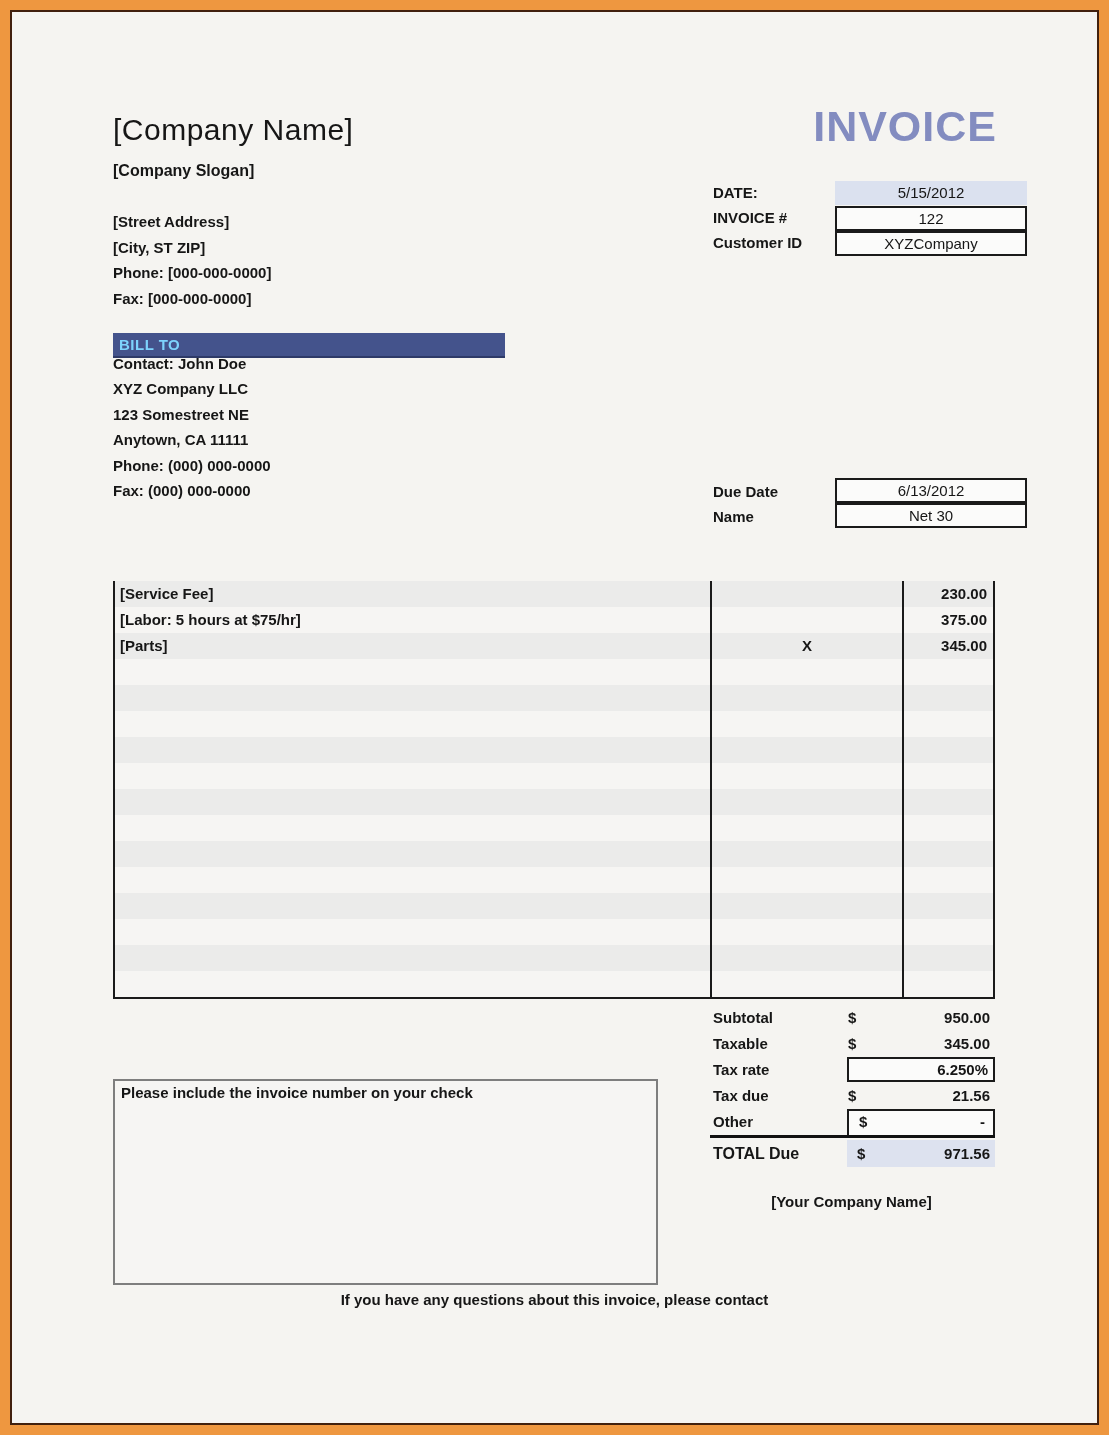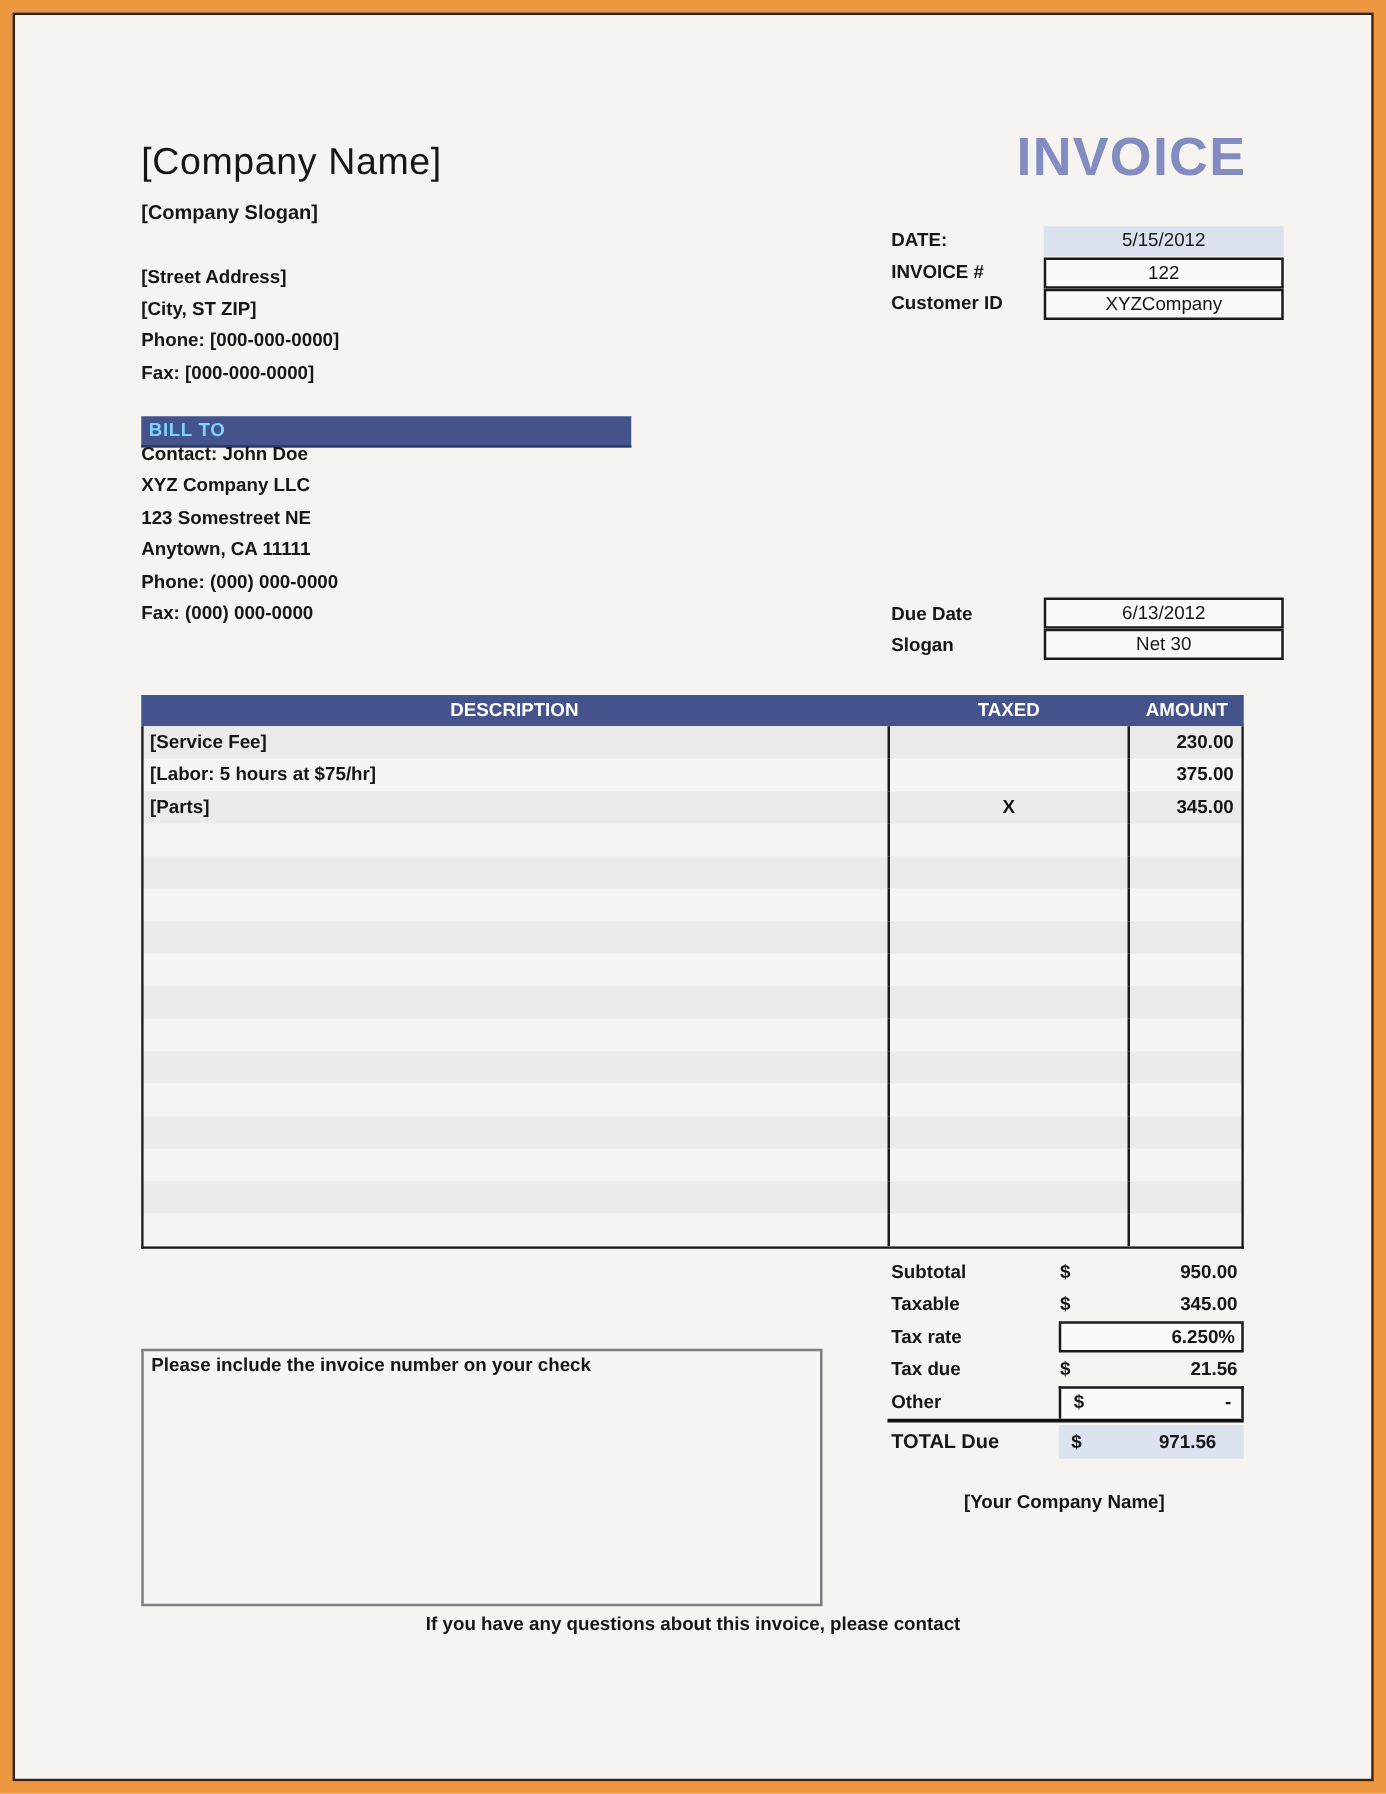--- a/index.html
+++ b/index.html
@@ -74,21 +74,21 @@
   .rate-box .val2{position:absolute;right:5px;font-weight:bold;}
   .other-box{position:absolute;left:139px;top:0;width:148px;height:26px;
     border:2px solid var(--line-black);border-bottom:none;background:var(--box-bg);line-height:22px;}
   .other-box .cur2{position:absolute;left:10px;font-weight:bold;}
   .other-box .val2{position:absolute;right:8px;font-weight:bold;}
   .heavy-line{position:absolute;left:2px;top:130px;width:285px;height:3px;background:#111;}
   .total-row{position:absolute;left:0;top:135px;width:287px;height:27px;line-height:27px;}
   .total-row .lbl{position:absolute;left:5px;font-size:16px;font-weight:bold;}
   .total-box{position:absolute;left:139px;top:0;width:148px;height:27px;background:var(--total-shade);}
   .total-box .cur2{position:absolute;left:10px;font-weight:bold;}
-  .total-box .val2{position:absolute;right:22px;font-weight:bold;}
+  .total-box .val2{position:absolute;right:5px;font-weight:bold;}
   
   .comments-bar{left:101px;top:1043px;width:545px;height:24px;line-height:22px;}
   .comments-box{left:101px;top:1067px;width:545px;height:206px;
     border:2px solid var(--gray-border);background:var(--stripe-light);
     font-size:15px;font-weight:bold;padding:3px 6px;}
   .checks{left:696px;top:1178px;width:287px;text-align:center;
     font-size:15px;font-weight:bold;line-height:23px;}
   .contact-line{left:0;right:0;top:1279px;text-align:center;font-size:15px;font-weight:bold;}
 </style>
 </head>
@@ -117,28 +117,23 @@
     <div>Contact: John Doe</div>
     <div>XYZ Company LLC</div>
     <div>123 Somestreet NE</div>
     <div>Anytown,  CA 11111</div>
     <div>Phone: (000) 000-0000</div>
     <div>Fax: (000) 000-0000</div>
   </div>
 
   <div class="abs meta-label" style="top:471px;">Due Date</div>
   <div class="abs meta-box boxed" style="top:466px;">6/13/2012</div>
-  <div class="abs meta-label" style="top:496px;">Slogan</div>
+  <div class="abs meta-label" style="top:496px;">Name</div>
   <div class="abs meta-box boxed" style="top:491px;">Net 30</div>
 
-  <div class="abs thead">
-    <div class="th-desc">DESCRIPTION</div>
-    <div class="th-taxed">TAXED</div>
-    <div class="th-amount">AMOUNT</div>
-  </div>
   <div class="abs tbody">
     <div class="trow">
       <div class="td desc">[Service Fee]</div>
       <div class="td taxed"></div>
       <div class="td amount">230.00</div>
     </div>
     <div class="trow">
       <div class="td desc">[Labor: 5 hours at $75/hr]</div>
       <div class="td taxed"></div>
       <div class="td amount">375.00</div>

